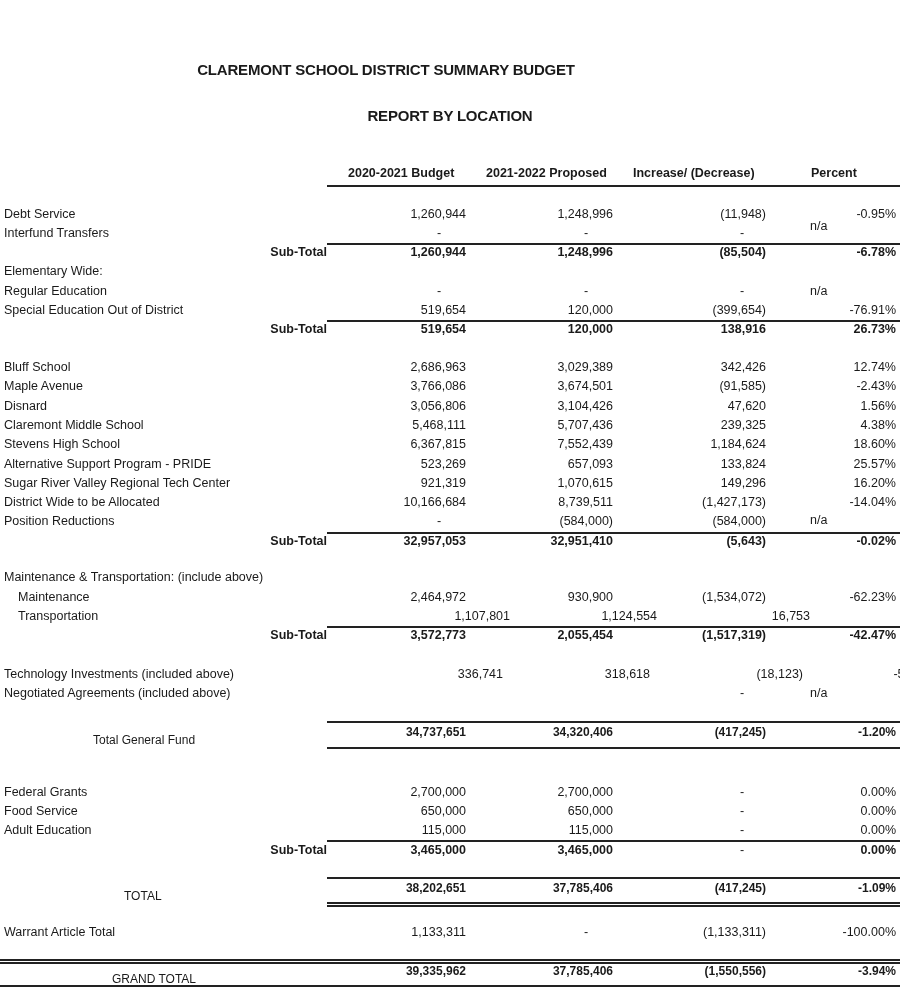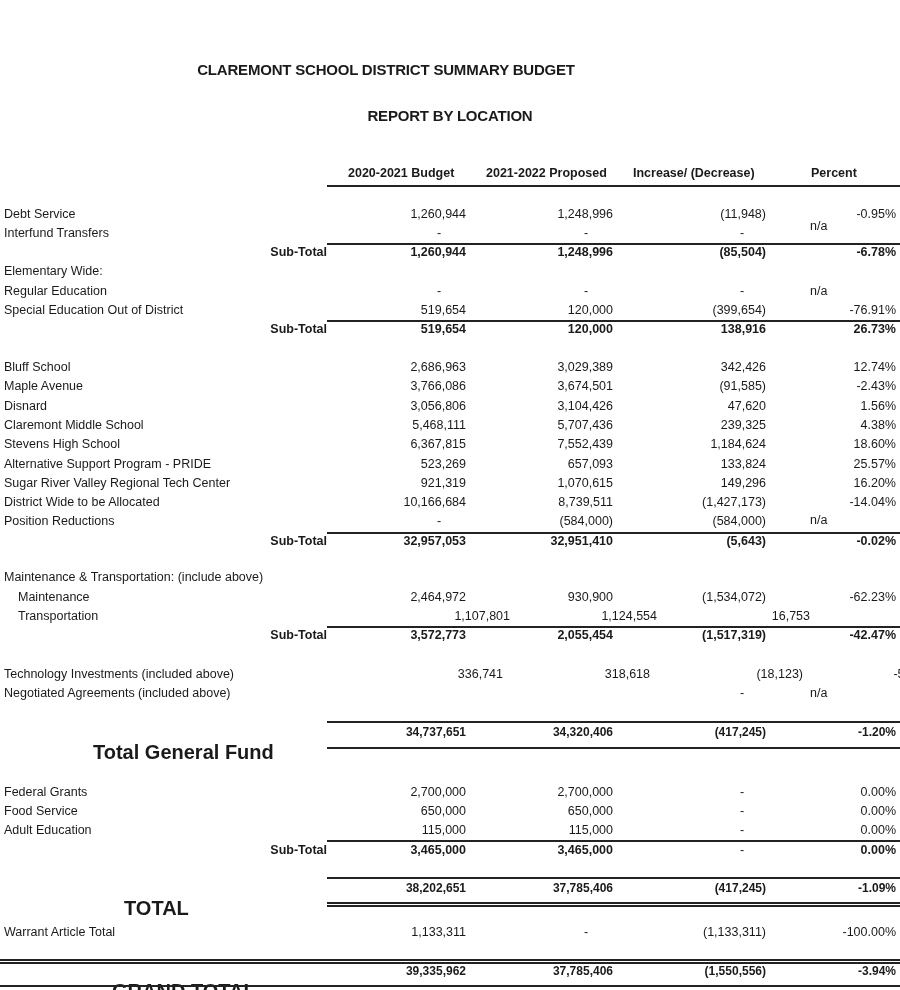--- a/index.html
+++ b/index.html
@@ -26,21 +26,21 @@
     .na { position: absolute; top: 0; left: 810px; font-size: 12.5px; }
     .dash { position: absolute; top: 0; font-size: 12.5px; }
     .bold .c, .bold .na { font-weight: bold; }
 
     .hdr { position: absolute; top: 166px; font-weight: bold; font-size: 12.5px; white-space: nowrap; }
 
     .line { position: absolute; background: #222; height: 1.5px; }
     .line.thick { height: 2px; }
 
     .big .c { font-size: 12px; font-weight: bold; }
-    .big-label { position: absolute; font-weight: bold; font-size: 20px; white-space: nowrap; top: 16px; }
+    .big-label { position: absolute; font-weight: normal; font-size: 12px; white-space: nowrap; top: 8px; }
   </style>
 </head>
 <body>
 
 <div class="title t1">CLAREMONT SCHOOL DISTRICT SUMMARY BUDGET</div>
 <div class="title t2">REPORT BY LOCATION</div>
 
 <div class="hdr" style="left:348px;">2020-2021 Budget</div>
 <div class="hdr" style="left:486px;">2021-2022 Proposed</div>
 <div class="hdr" style="left:633px;">Increase/ (Decrease)</div>

